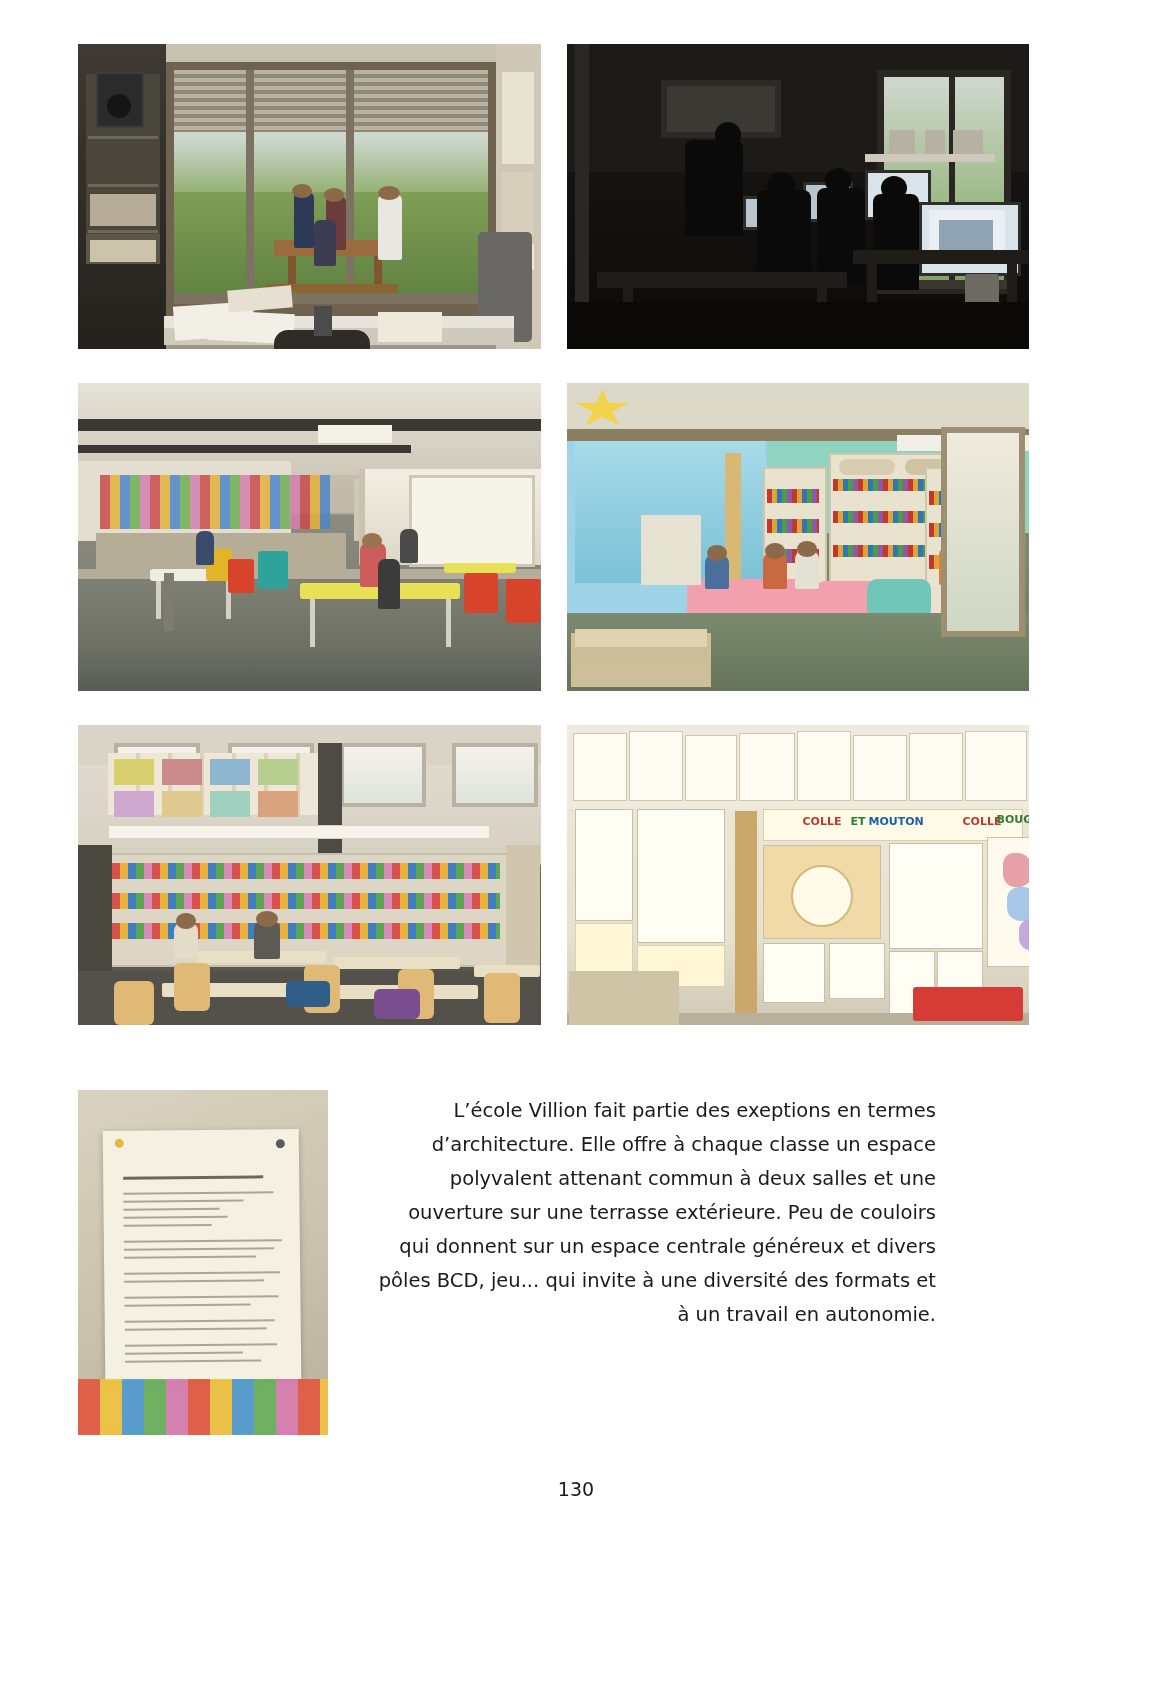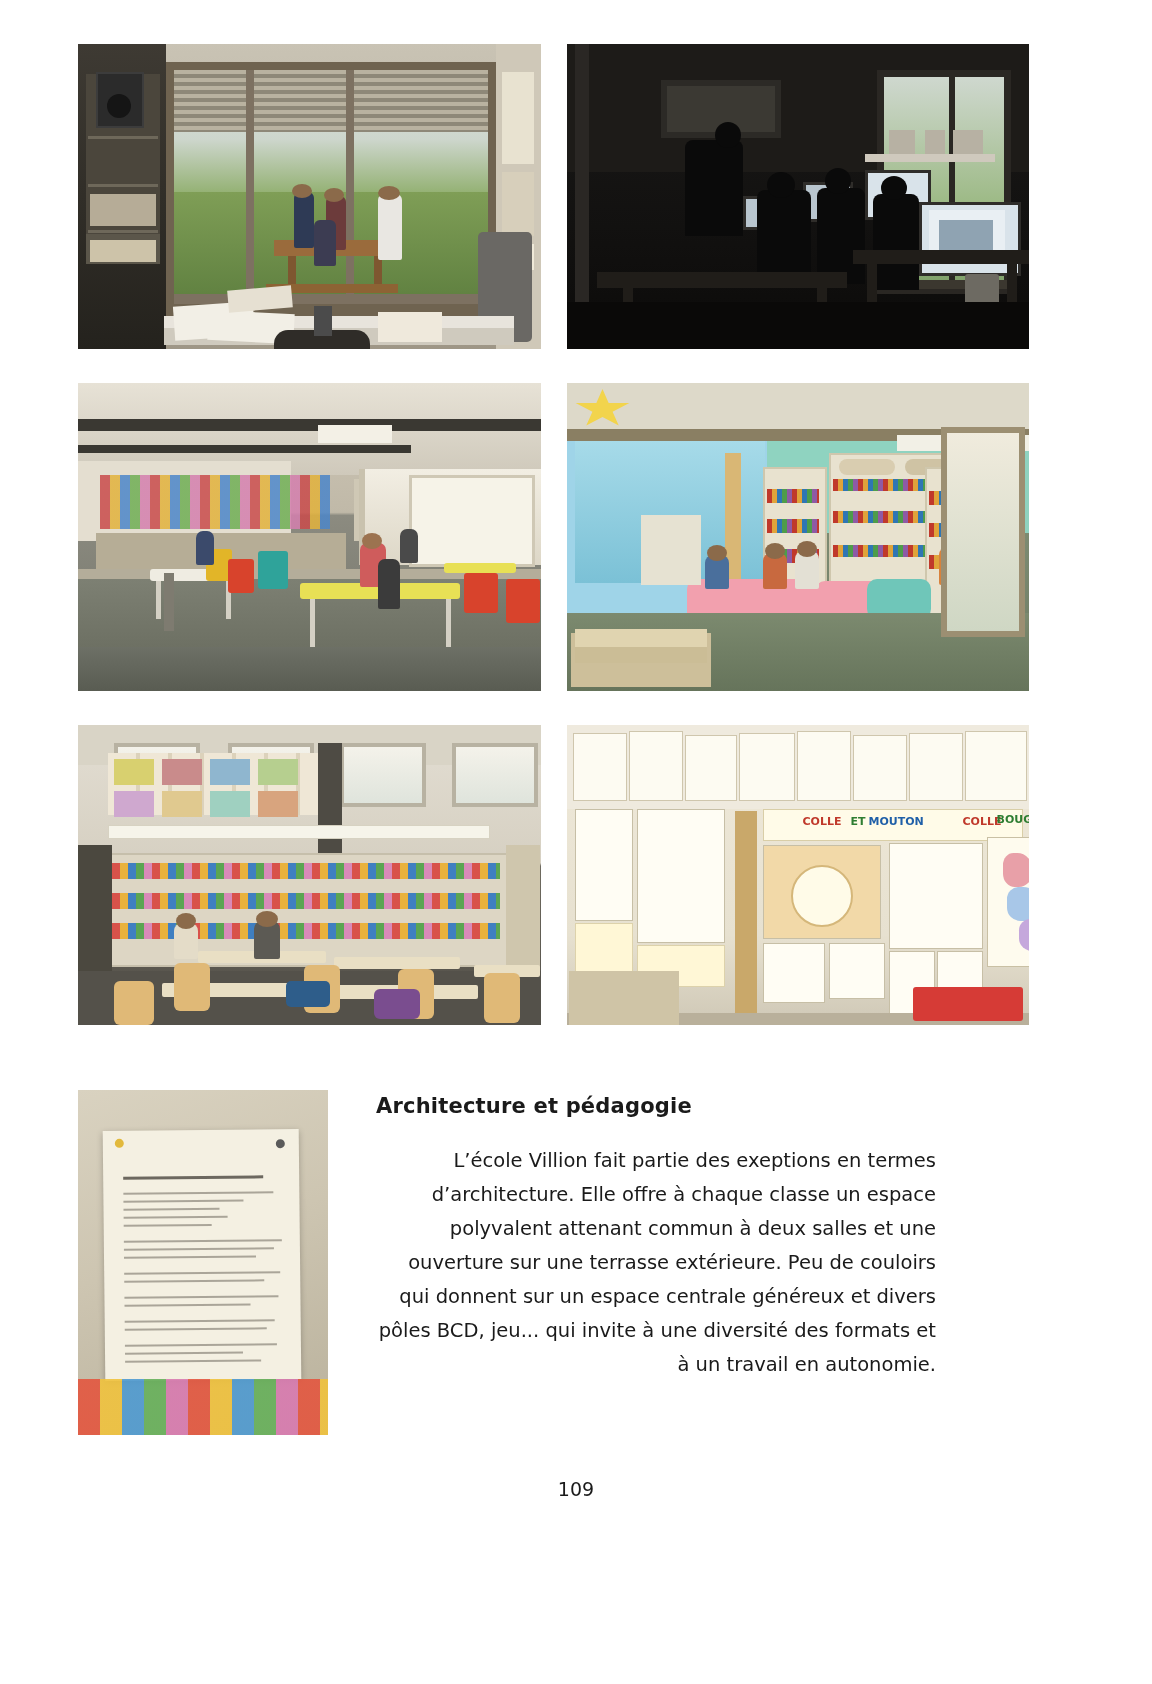--- a/index.html
+++ b/index.html
@@ -522,20 +522,19 @@
         <div class="d-line" style="left:20px;top:190px;width:150px;"></div>
         <div class="d-line" style="left:20px;top:198px;width:142px;"></div>
         <div class="d-line" style="left:20px;top:214px;width:152px;"></div>
         <div class="d-line" style="left:20px;top:222px;width:118px;"></div>
         <div class="d-line" style="left:20px;top:230px;width:136px;"></div>
       </div>
       <div class="d-border"></div>
     </div>
 
     <div class="text-col">
-      <h2 class="article-title">Architecture et pédagogie</h2>
       <p class="article-body">L’école Villion fait partie des exeptions en termes d’architecture. Elle offre à chaque classe un espace polyvalent attenant commun à deux salles et une ouverture sur une terrasse extérieure. Peu de couloirs qui donnent sur un espace centrale généreux et divers pôles BCD, jeu... qui invite à une diversité des formats et à un travail en autonomie.</p>
     </div>
   </div>
 
-  <div class="page-number">109</div>
+  <div class="page-number">130</div>
 
 </div>
 
 </body></html>

